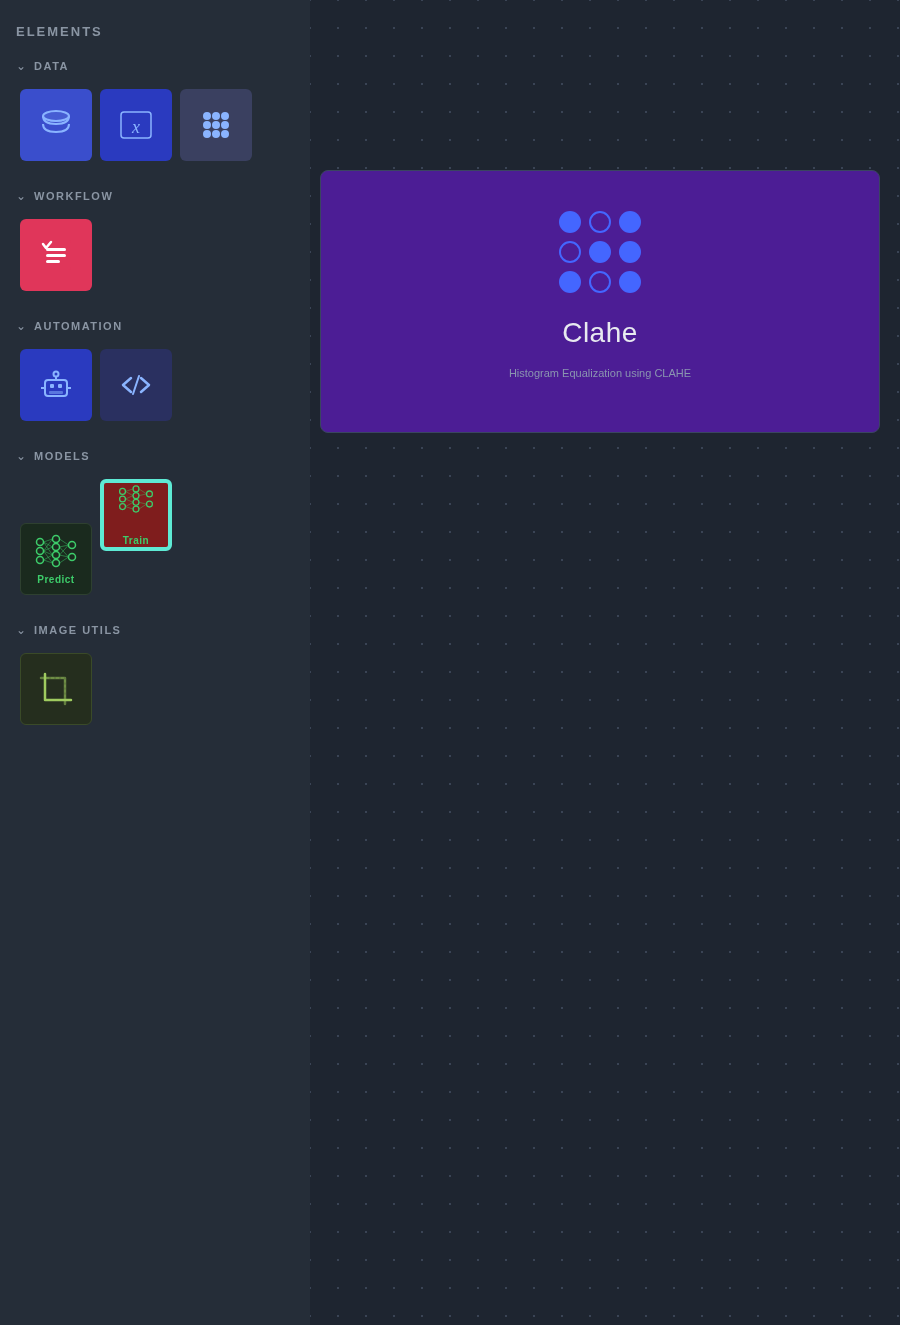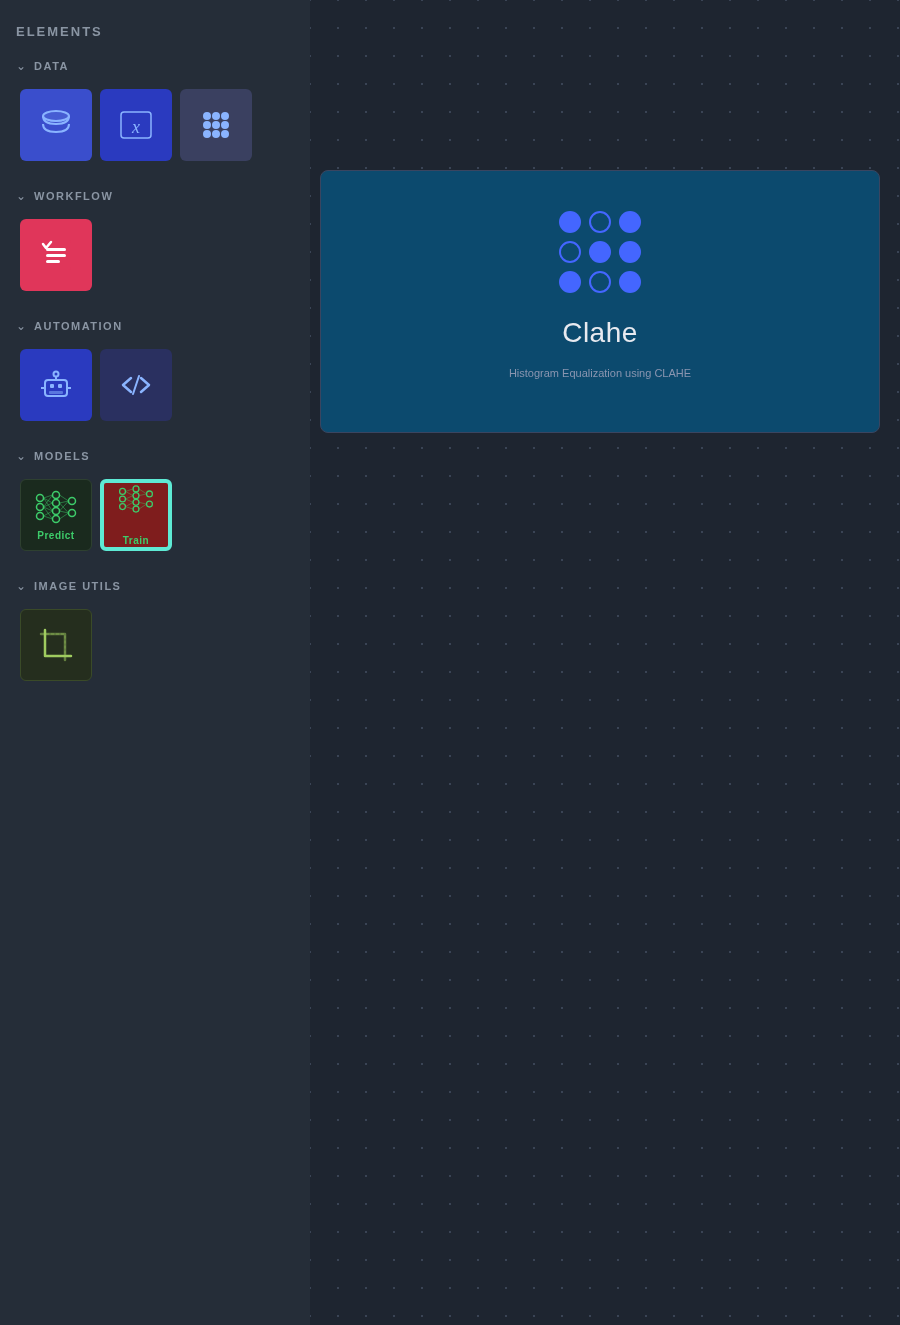--- a/index.html
+++ b/index.html
@@ -108,20 +108,21 @@
       background: #2a3abf;
     }
     .btn-code {
       background: #2a3060;
     }
 
     
     .btn-predict {
       background: #1e2a20;
       border: 1px solid #2a3a2a;
+      margin-top: 44px;
     }
     .btn-train {
       background: #1e2a20;
       border: 1px solid #2a3a2a;
     }
 
     
     .btn-crop {
       background: #2a3320;
       border: 1px solid #3a4830;
@@ -143,21 +144,21 @@
       background-size: 28px 28px;
       background-position: 14px 14px;
     }
 
     
     .card {
       position: absolute;
       top: 170px;
       left: 10px;
       width: 560px;
-      background: #0c4a6e;
+      background: #4c1d95;
       border-radius: 8px;
       display: flex;
       flex-direction: column;
       align-items: center;
       justify-content: center;
       padding: 40px 30px 50px;
       gap: 16px;
       border: 1px solid #3a4560;
     }
 

